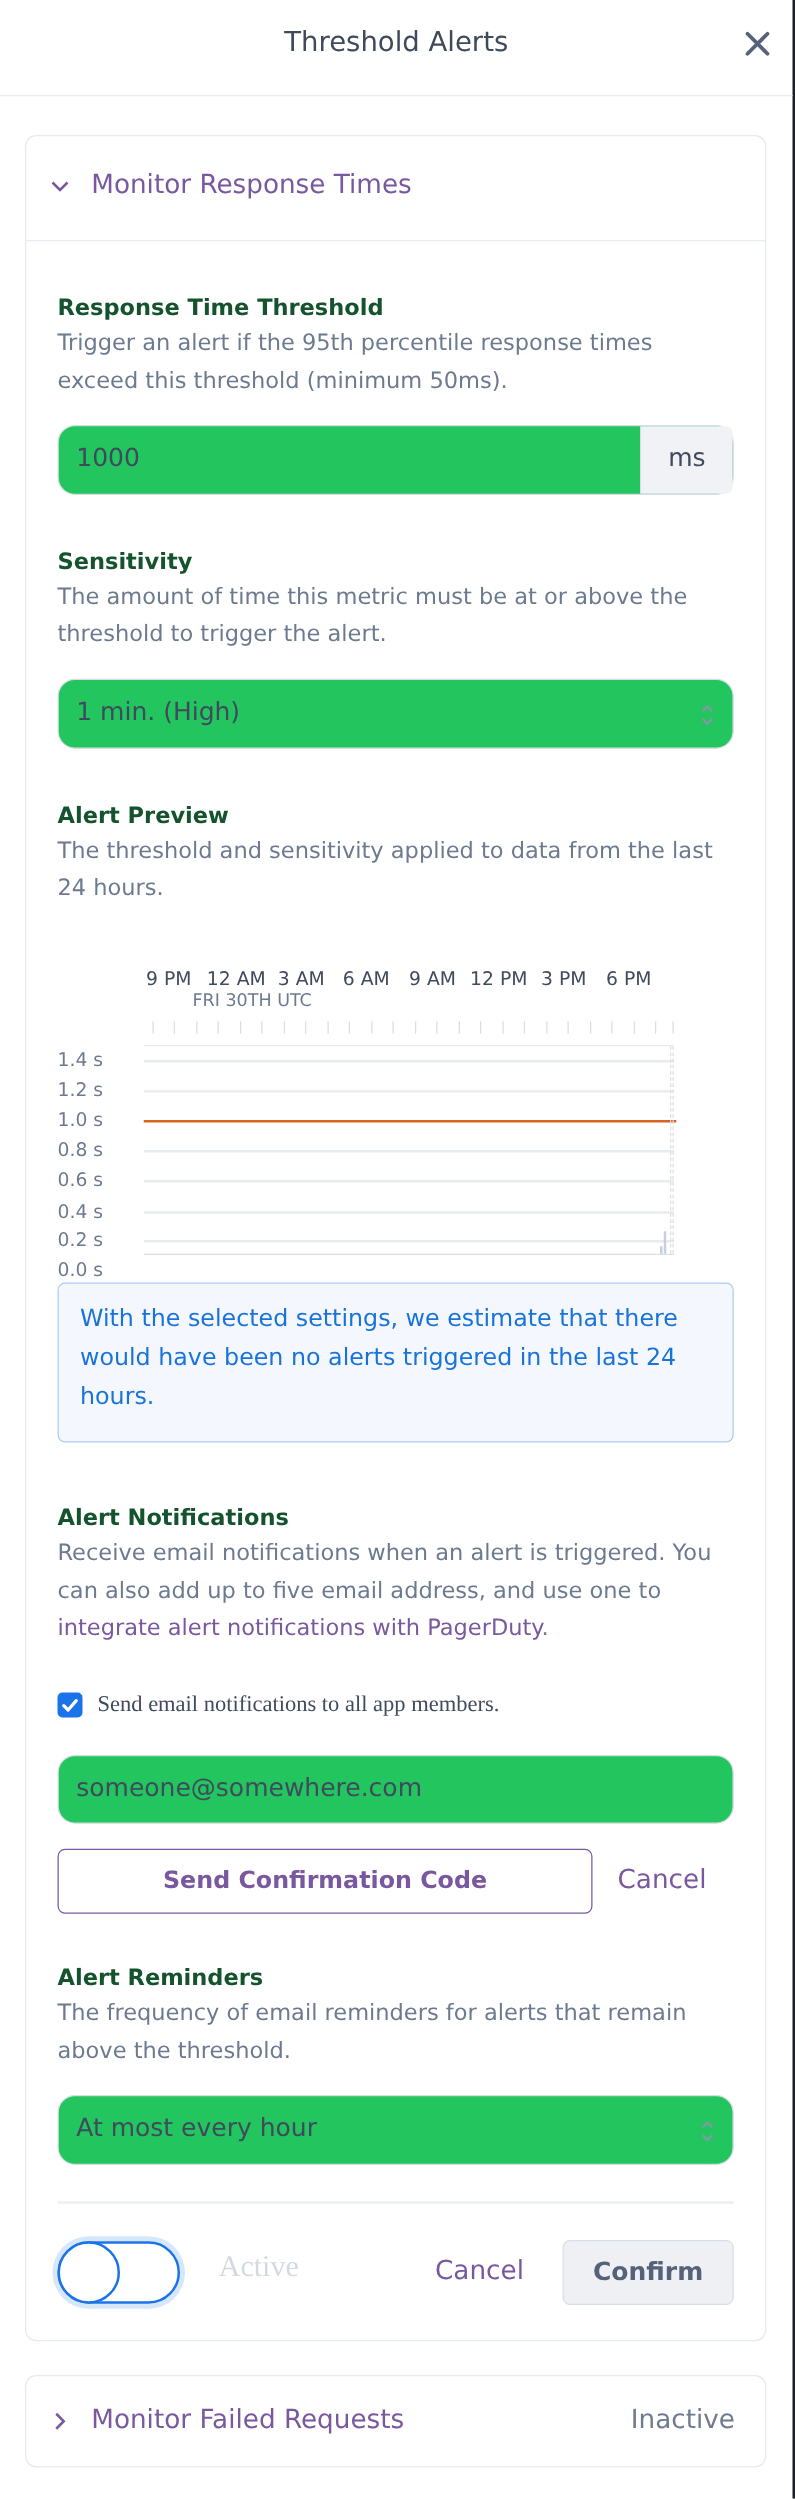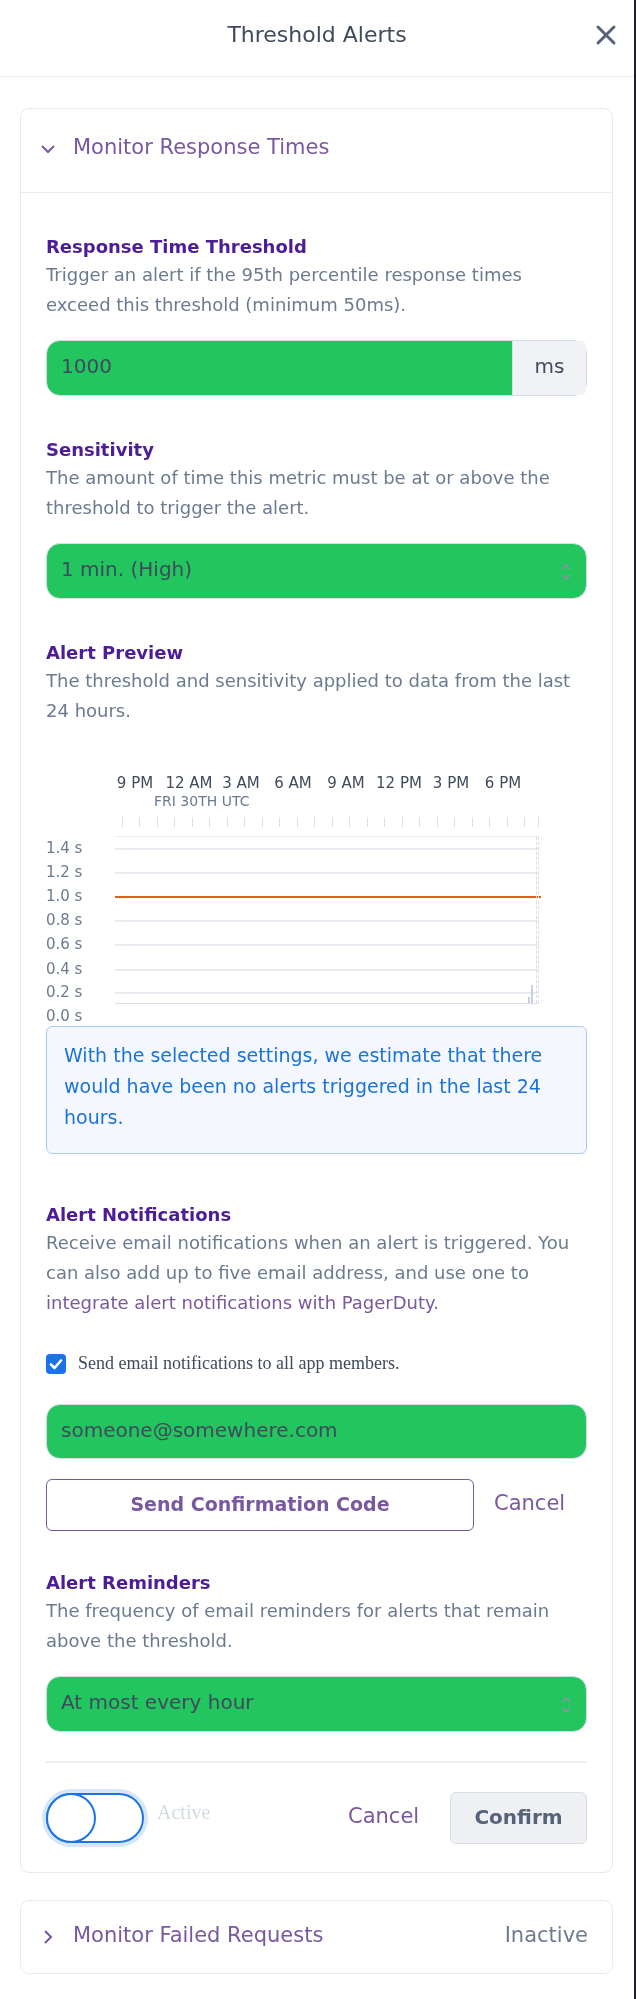--- a/index.html
+++ b/index.html
@@ -17,21 +17,21 @@
 
   .card-head { position: absolute; left: 0; right: 0; top: 0; height: 84px; border-bottom: 1.5px solid #e8ebf0; cursor: pointer; }
   .card-head .chev { position: absolute; left: 18px; top: 31px; width: 18px; height: 18px; }
   .card-head .ttl { position: absolute; left: 52px; top: 26px; font-size: 21px; color: #79589f; }
   .card2 .card-head { border-bottom: none; height: 72px; }
   .card2 .card-head .chev { top: 27px; }
   .card2 .card-head .ttl { top: 22px; }
   .card2 .status { position: absolute; right: 24px; top: 22px; font-size: 21px; color: #6f7b8f; }
 
   .sec { position: absolute; left: 25px; width: 540px; }
-  .h { font-size: 18px; font-weight: bold; color: #4c1d95; line-height: 26px; }
+  .h { font-size: 18px; font-weight: bold; color: #14532d; line-height: 26px; }
   .p { font-size: 18px; color: #6c7a90; line-height: 30px; }
   .link { color: #79589f; cursor: pointer; }
 
   .input { position: absolute; left: 25px; width: 541px; height: 56px; border: 1.5px solid #d7dde7; border-radius: 14px; background: #22c55e; }
   .input .val { position: absolute; left: 14px; top: 13px; font-size: 20px; color: #3f4a5c; }
   .addon { position: absolute; right: 0; top: 0; width: 74px; height: 100%; background: #f0f2f6; border-left: 1.5px solid #d7dde7; border-radius: 0 5px 5px 0; }
   .addon span { position: absolute; left: 0; right: 0; top: 13px; text-align: center; font-size: 20px; color: #3f4a5c; }
   .updown { position: absolute; right: 14px; top: 18px; width: 12px; height: 20px; }
 
   .chart { position: absolute; left: 25px; top: 640px; width: 540px; height: 380px; }
@@ -51,21 +51,21 @@
   .cb .box { width: 20px; height: 20px; background: #1a73e8; border-radius: 4px; position: relative; cursor: pointer; }
   .cb .lbl { margin-left: 12px; font-family: "Liberation Serif", "DejaVu Serif", serif; font-size: 18px; color: #3f4a5c; }
 
   .btn-outline { position: absolute; left: 25px; top: 1369px; width: 428px; height: 52px; border: 1.5px solid #79589f; border-radius: 6px; text-align: center; font-size: 19px; font-weight: bold; color: #79589f; line-height: 49px; cursor: pointer; }
   .cancel-link { position: absolute; font-size: 21px; color: #79589f; cursor: pointer; }
 
   .divider { position: absolute; left: 25px; width: 541px; height: 1.5px; background: #eceff4; }
 
   .toggle { position: absolute; left: 25px; top: 1685px; width: 98px; height: 50px; border: 2px solid #1a73e8; border-radius: 25px; box-shadow: 0 0 0 4px #d6e6fb; cursor: pointer; }
   .toggle .knob { position: absolute; left: -2px; top: -2px; width: 50px; height: 50px; border: 2px solid #1a73e8; border-radius: 50%; background: #fff; }
-  .toggle-lbl { position: absolute; left: 136px; top: 1694px; font-family: "Liberation Serif", "DejaVu Serif", serif; font-size: 20px; color: #d3d9e3; }
+  .toggle-lbl { position: absolute; left: 154px; top: 1694px; font-family: "Liberation Serif", "DejaVu Serif", serif; font-size: 24px; color: #d3d9e3; }
   .btn-confirm { position: absolute; left: 429px; top: 1683px; width: 137px; height: 52px; background: #eef0f4; border: 1.5px solid #d7dde7; border-radius: 6px; text-align: center; line-height: 49px; font-size: 20px; font-weight: bold; color: #56627a; cursor: pointer; }
 </style>
 </head>
 <body>
 
 <div class="edge"></div>
 
 <div class="header">
   <div class="header-title">Threshold Alerts</div>
   <div class="close">

